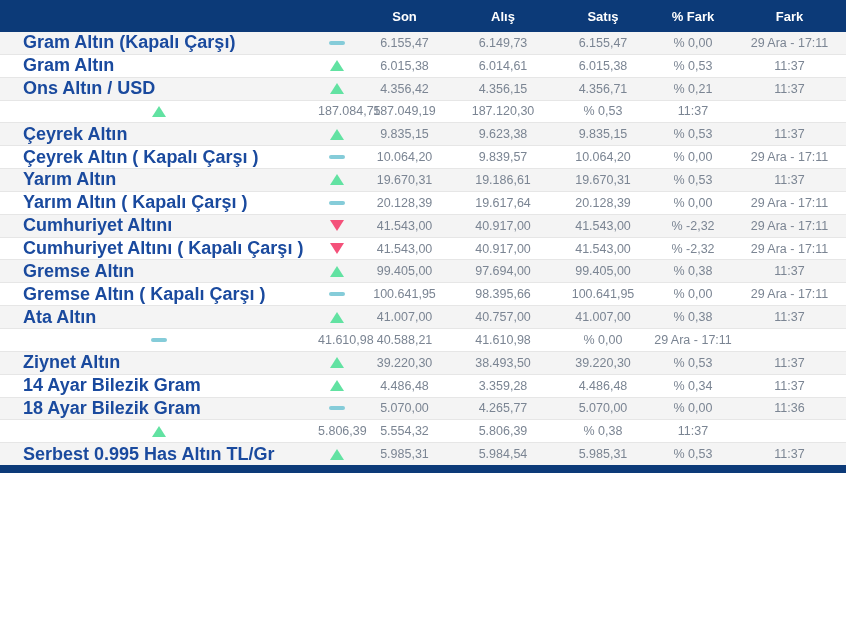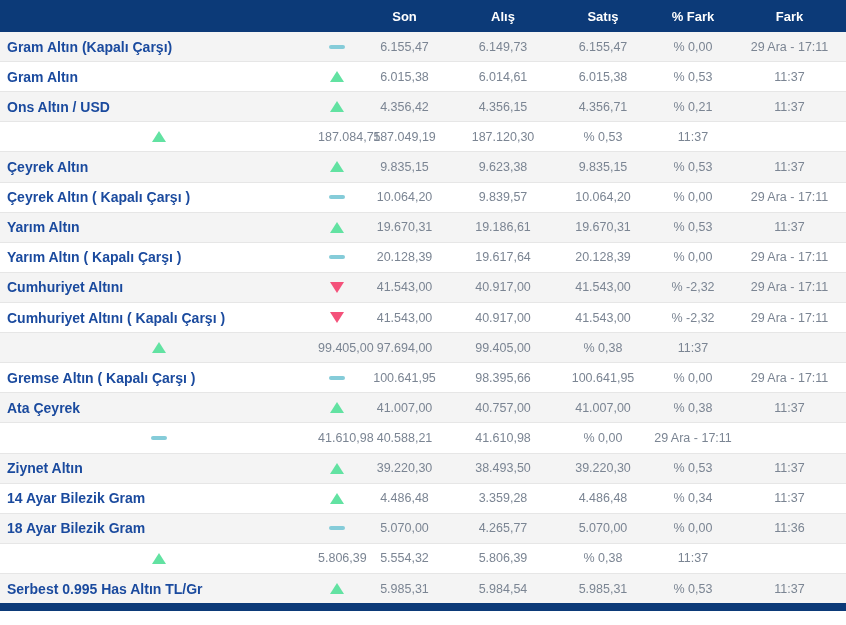--- a/index.html
+++ b/index.html
@@ -12,21 +12,21 @@
     --down: #f4517a;
     --flat: #85ccd9;
   }
   * { margin: 0; padding: 0; box-sizing: border-box; }
   body {
     font-family: "Liberation Sans", "DejaVu Sans", sans-serif;
     background: #fff;
   }
   .gold-table {
     width: 846px;
-    height: 611px;
+    height: 473px;
     display: flex;
     flex-direction: column;
     background: #fff;
     overflow: hidden;
   }
   .grid-row {
     display: grid;
     grid-template-columns: 318px 38px 97px 100px 100px 80px 1fr;
     align-items: center;
   }
@@ -45,24 +45,24 @@
   }
   .tr {
     flex: 1 1 0;
     border-bottom: 1px solid var(--border);
     background: #ffffff;
     min-height: 0;
   }
   .tr:last-child { border-bottom: none; }
   .tr.alt { background: var(--row-alt); }
   .td.name {
-    padding-left: 7px;
+    padding-left: 23px;
     color: var(--label);
     font-weight: bold;
-    font-size: 14px;
+    font-size: 18px;
     white-space: nowrap;
     overflow: hidden;
   }
   .td.val {
     text-align: center;
     color: var(--value);
     font-size: 12.5px;
     white-space: nowrap;
   }
   .td.arrow {
@@ -211,20 +211,21 @@
     <div class="td arrow">
       <span class="shape down"></span>
     </div>
     <div class="td val">41.543,00</div>
     <div class="td val">40.917,00</div>
     <div class="td val">41.543,00</div>
     <div class="td val">% -2,32</div>
     <div class="td val">29 Ara - 17:11</div>
   </div>
       <div class="tr grid-row alt">
+    <div class="td name">Gremse Altın</div>
     <div class="td arrow">
       <span class="shape up"></span>
     </div>
     <div class="td val">99.405,00</div>
     <div class="td val">97.694,00</div>
     <div class="td val">99.405,00</div>
     <div class="td val">% 0,38</div>
     <div class="td val">11:37</div>
   </div>
       <div class="tr grid-row">
@@ -232,21 +233,21 @@
     <div class="td arrow">
       <span class="shape flat"></span>
     </div>
     <div class="td val">100.641,95</div>
     <div class="td val">98.395,66</div>
     <div class="td val">100.641,95</div>
     <div class="td val">% 0,00</div>
     <div class="td val">29 Ara - 17:11</div>
   </div>
       <div class="tr grid-row alt">
-    <div class="td name">Ata Çeyrek</div>
+    <div class="td name">Ata Altın</div>
     <div class="td arrow">
       <span class="shape up"></span>
     </div>
     <div class="td val">41.007,00</div>
     <div class="td val">40.757,00</div>
     <div class="td val">41.007,00</div>
     <div class="td val">% 0,38</div>
     <div class="td val">11:37</div>
   </div>
       <div class="tr grid-row">

